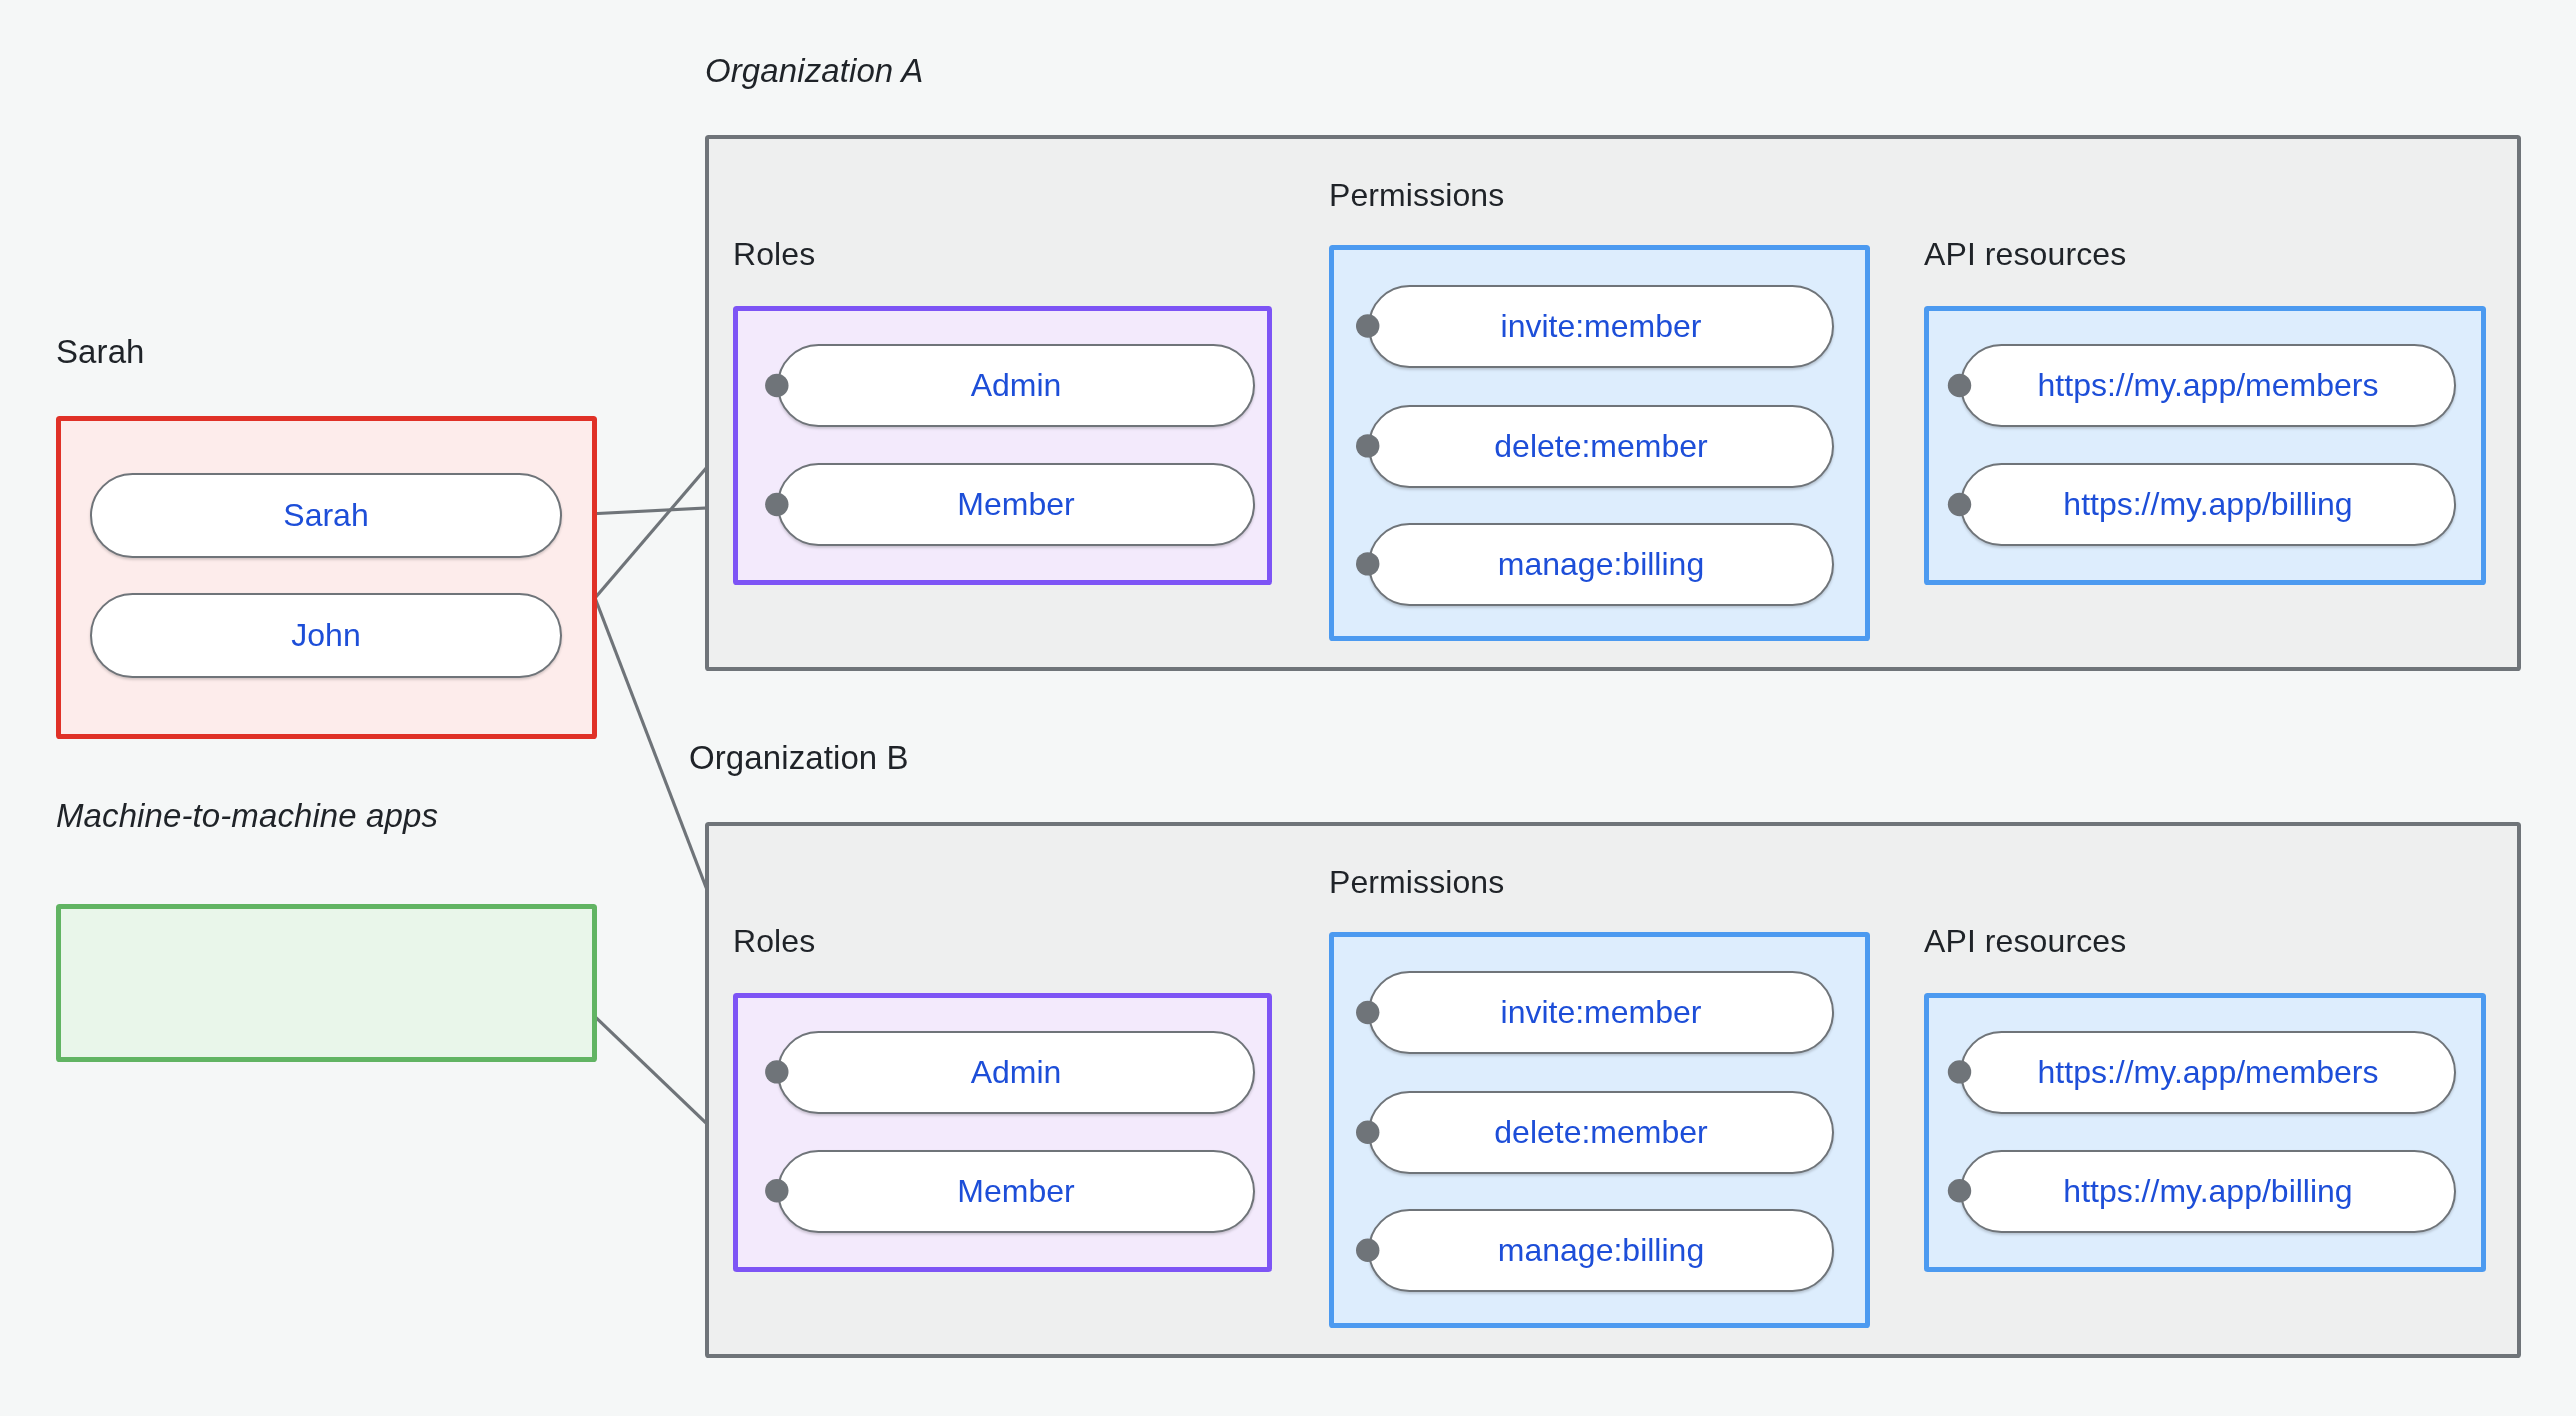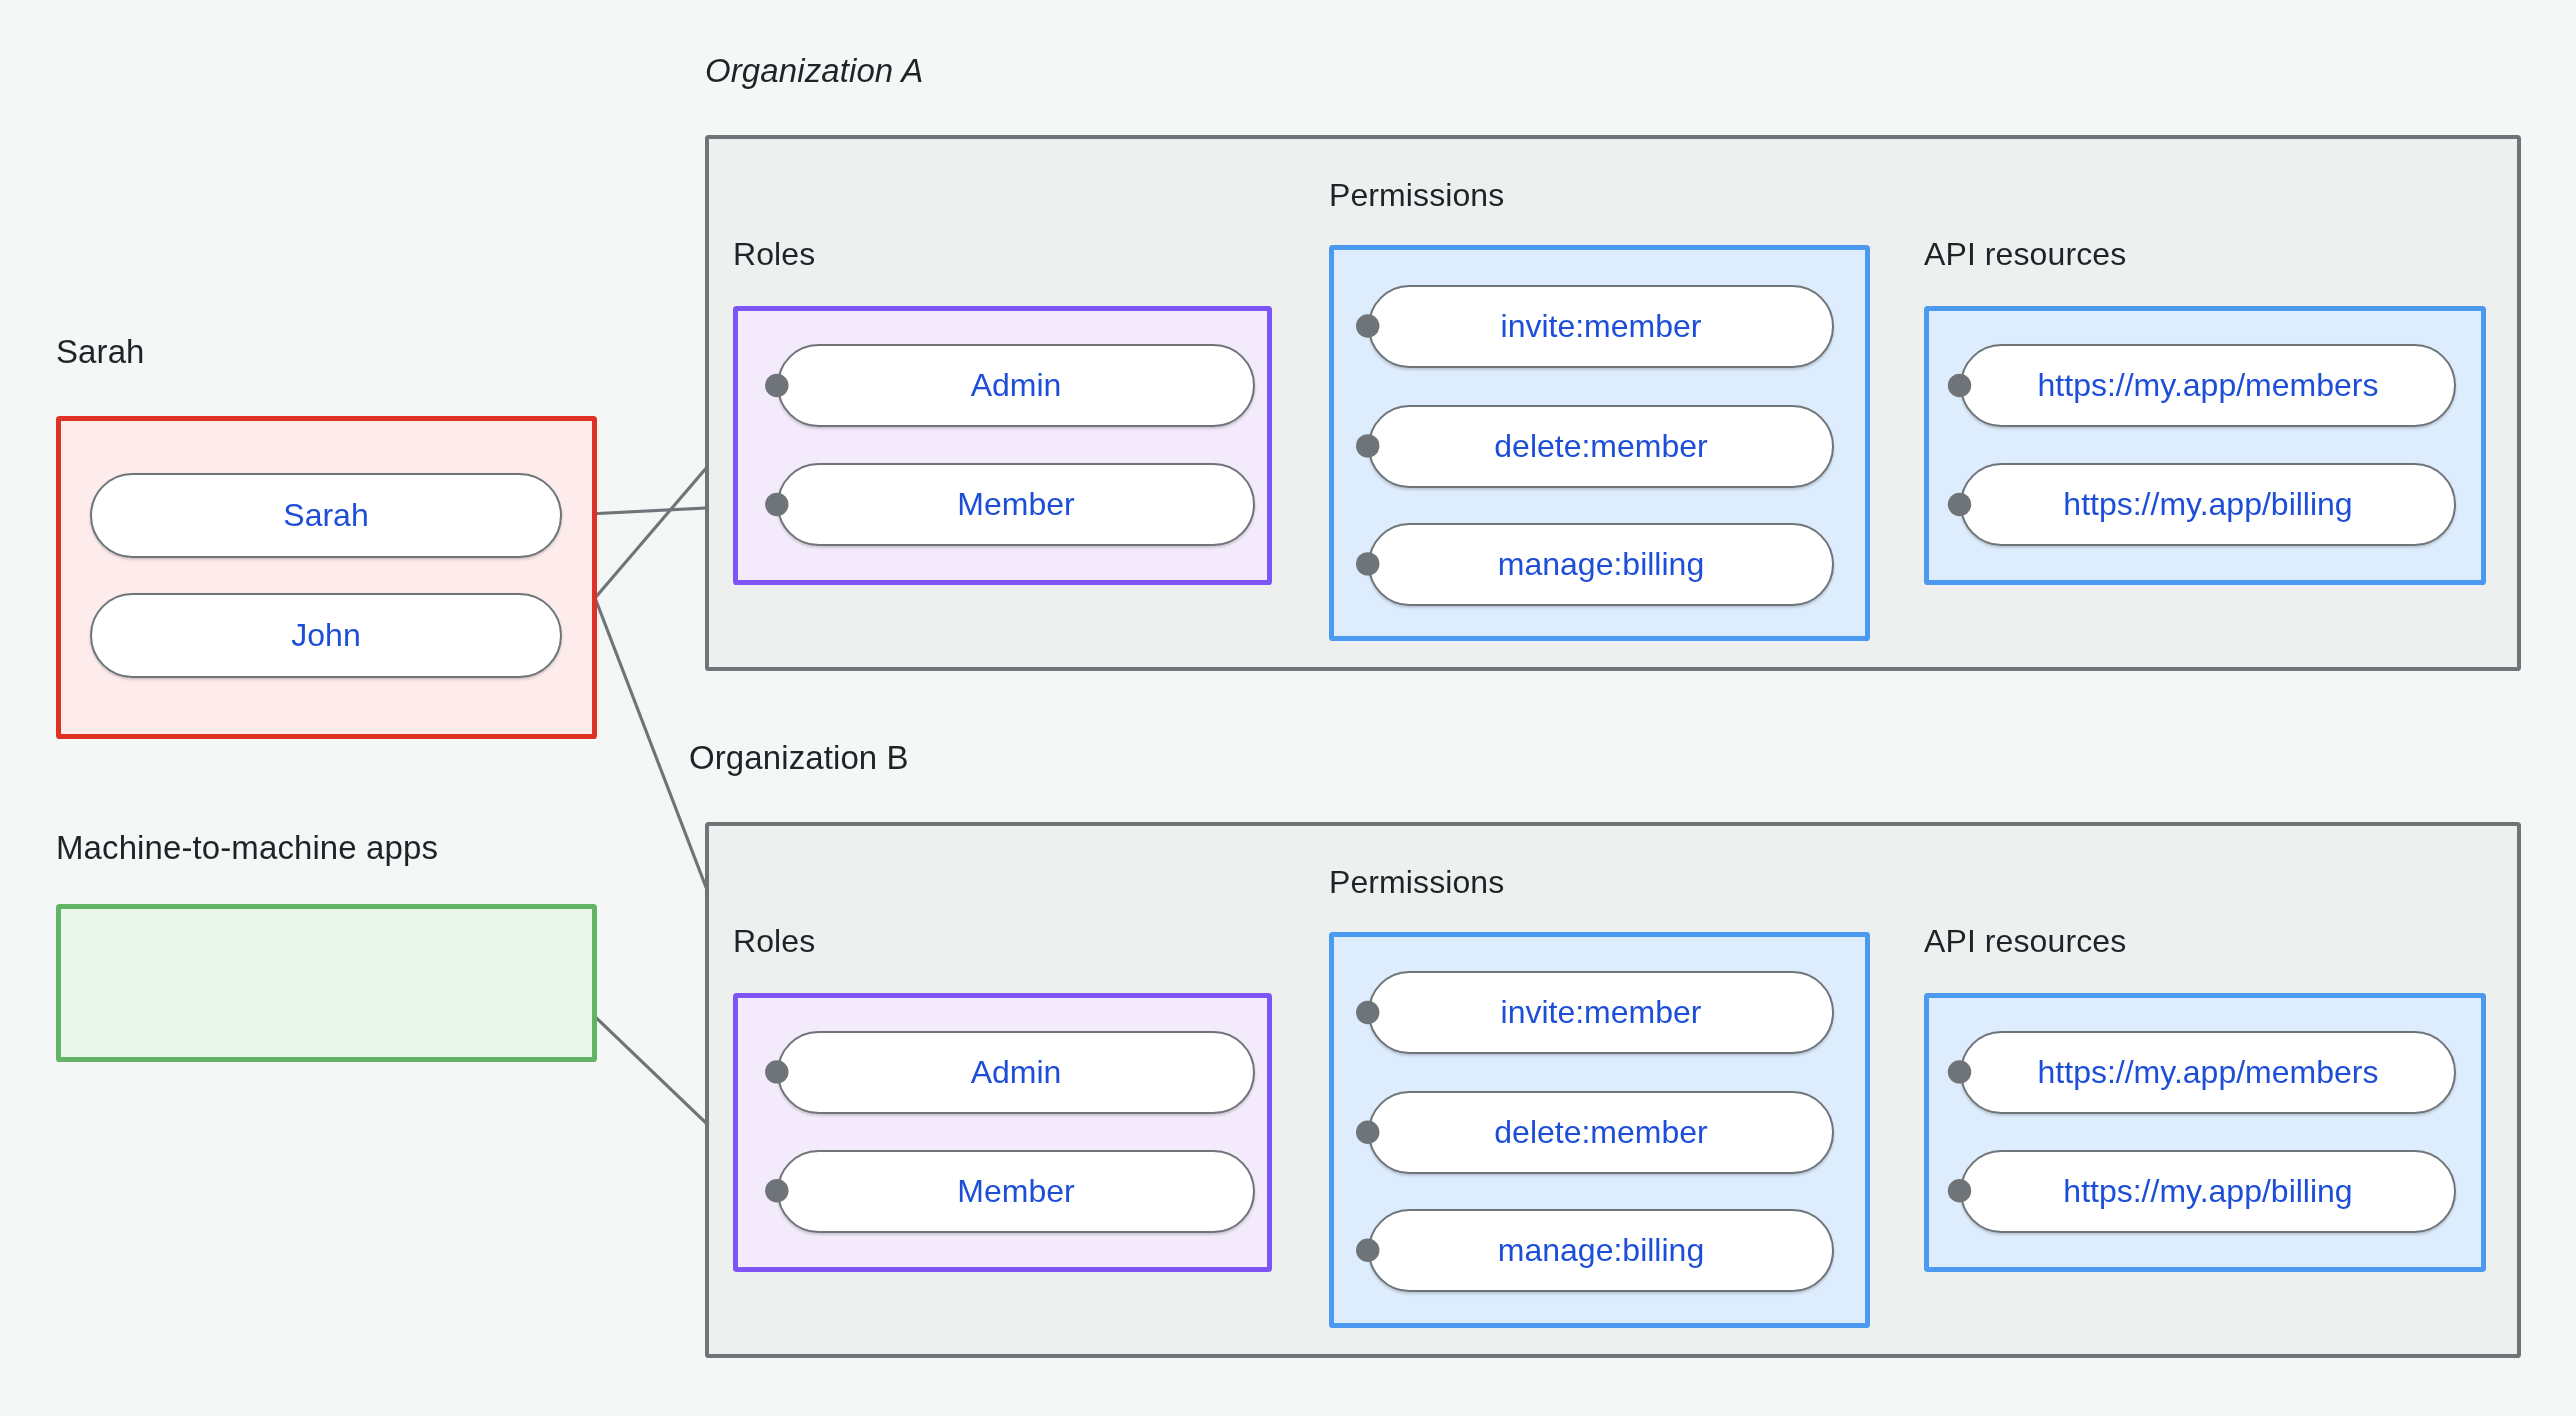--- a/index.html
+++ b/index.html
@@ -93,21 +93,21 @@
       <line x1="2035" y1="1257" x2="2175" y2="1190"></line>
       <line x1="2035" y1="1388" x2="2175" y2="1322"></line>
     </g>
   </svg>
 
   <div class="group-title" style="left:56px; top:333px;">Sarah</div>
   <div class="band users" style="left:56px; top:416px; width:541px; height:323px;"></div>
   <div class="pill" style="left:90px; top:593px; width:472px; height:85px;">John</div>
   <div class="pill" style="left:90px; top:473px; width:472px; height:85px;">Sarah</div>
 
-  <div class="group-title" style="left:56px; top:829px;">Machine-to-machine apps</div>
+  <div class="group-title" style="left:56px; top:797px;font-style:italic;">Machine-to-machine apps</div>
   <div class="band m2m" style="left:56px; top:904px; width:541px; height:158px;"></div>
 
   <div class="group-title" style="left:705px; top:52px;font-style:italic;">Organization A</div>
   <div class="container-box" style="left:705px; top:135px; width:1816px; height:536px;"></div>
 
   <div class="group-title" style="left:733px; top:236px; font-size:32px;">Roles</div>
   <div class="band roles" style="left:733px; top:306px; width:539px; height:279px;"></div>
   <div class="pill" style="left:777px; top:344px; width:478px; height:83px;">Admin</div>
   <div class="pill" style="left:777px; top:463px; width:478px; height:83px;">Member</div>
 

